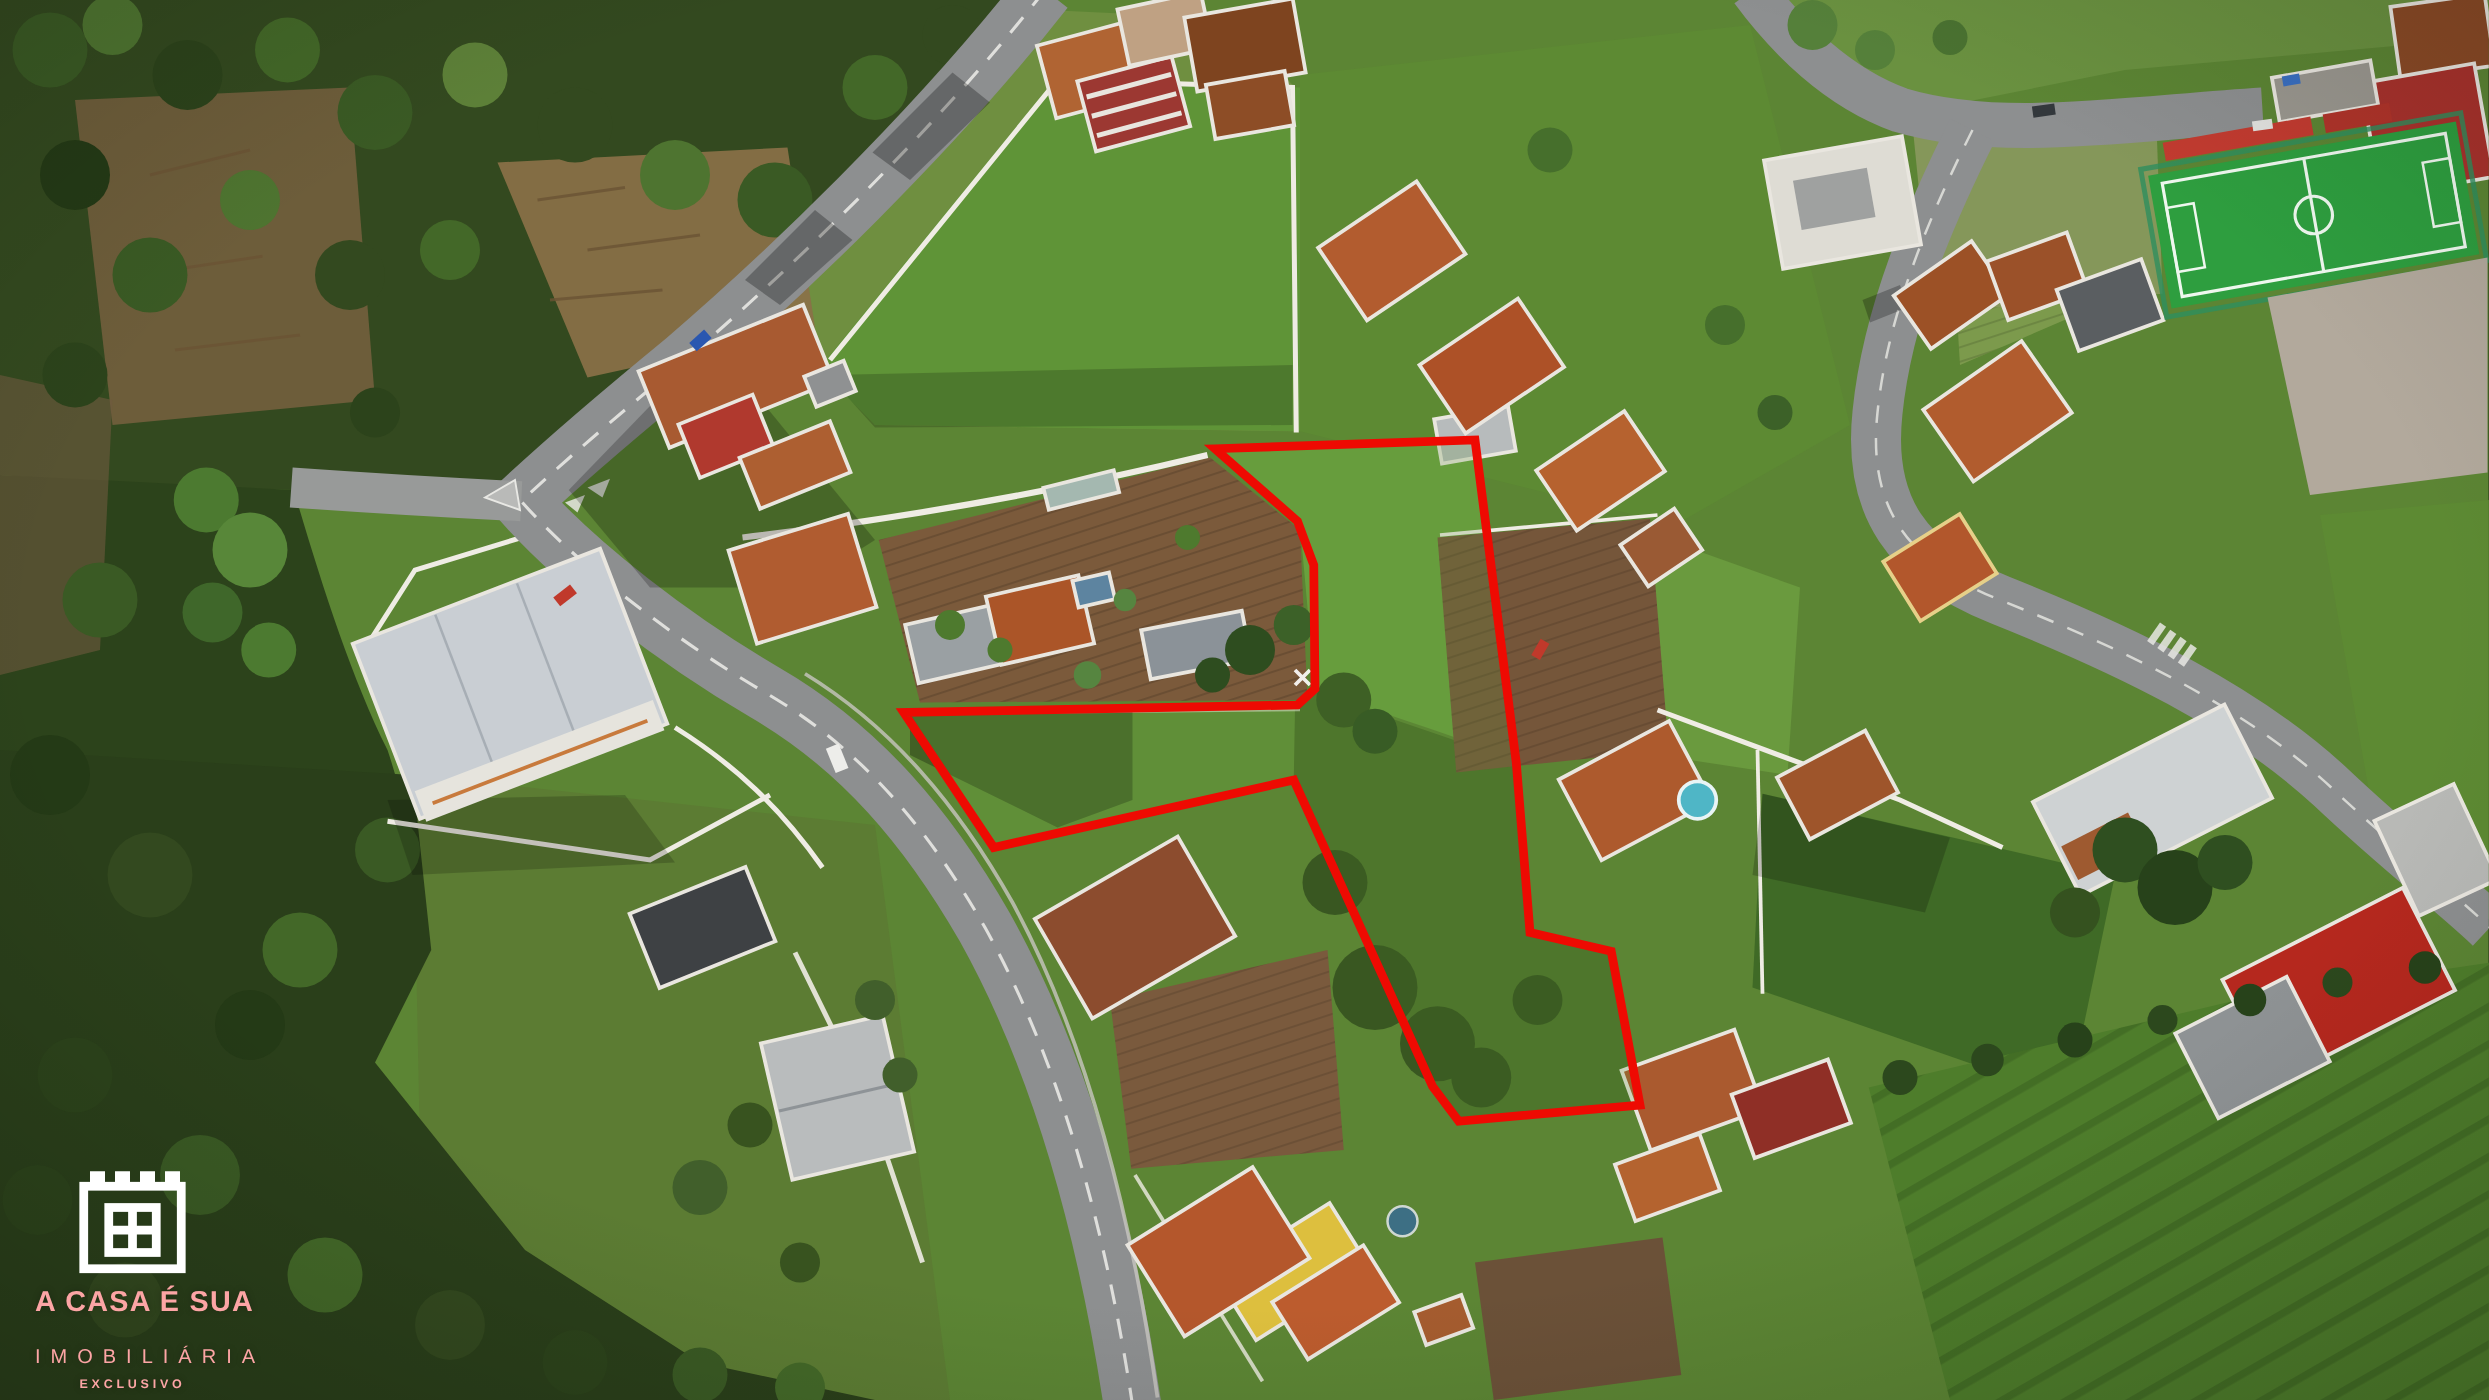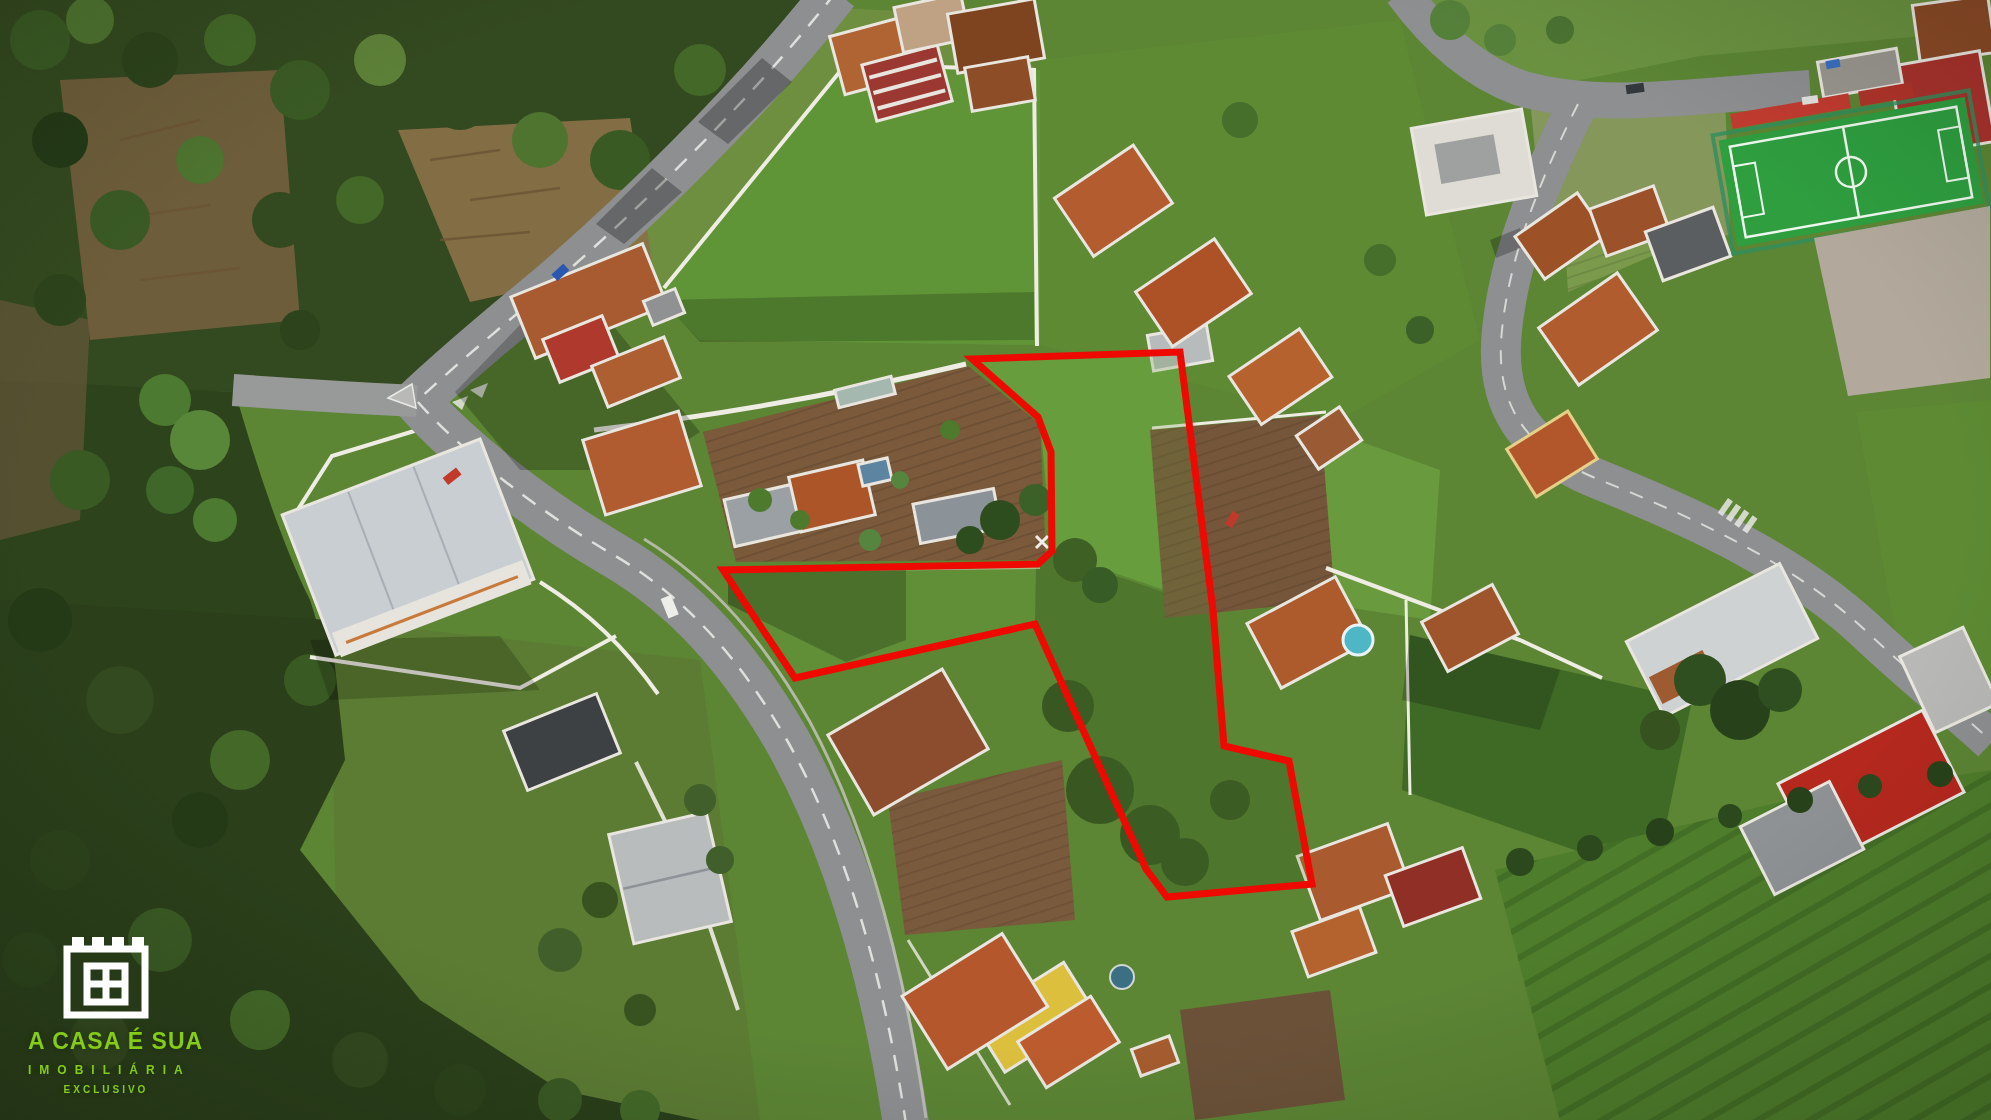--- a/index.html
+++ b/index.html
@@ -1,24 +1,24 @@
 <!DOCTYPE html>
 <html><head>
 <meta charset="utf-8">
 <style>
   html,body{margin:0;padding:0;background:#1a2210;}
   #stage{position:relative;width:1991px;height:1120px;overflow:hidden;
          font-family:"Liberation Sans", sans-serif;}
   #scene{position:absolute;left:0;top:0;width:100%;height:100%;display:block;}
   .watermark{position:absolute;left:28px;top:936px;width:156px;text-align:center;
-             color:#84cc16;user-select:none;}
+             color:#fca5a5;user-select:none;}
   .wm-icon{display:block;margin:0 auto 6px auto;}
   .wm-brand{font-size:23px;font-weight:bold;letter-spacing:1px;white-space:nowrap;
             text-shadow:0 0 6px rgba(0,0,0,.25);}
-  .wm-sector{font-size:12px;font-weight:bold;letter-spacing:8px;margin-top:8px;
+  .wm-sector{font-size:16px;font-weight:normal;letter-spacing:8px;margin-top:22px;
              white-space:nowrap;text-shadow:0 0 6px rgba(0,0,0,.25);}
   .wm-tag{font-size:10px;font-weight:bold;letter-spacing:3px;margin-top:7px;
           white-space:nowrap;text-shadow:0 0 6px rgba(0,0,0,.3);}
 </style>
 </head>
 <body>
 
 <div id="stage">
 <svg id="scene" viewBox="0 0 1991 1120" xmlns="http://www.w3.org/2000/svg">
   <defs>

